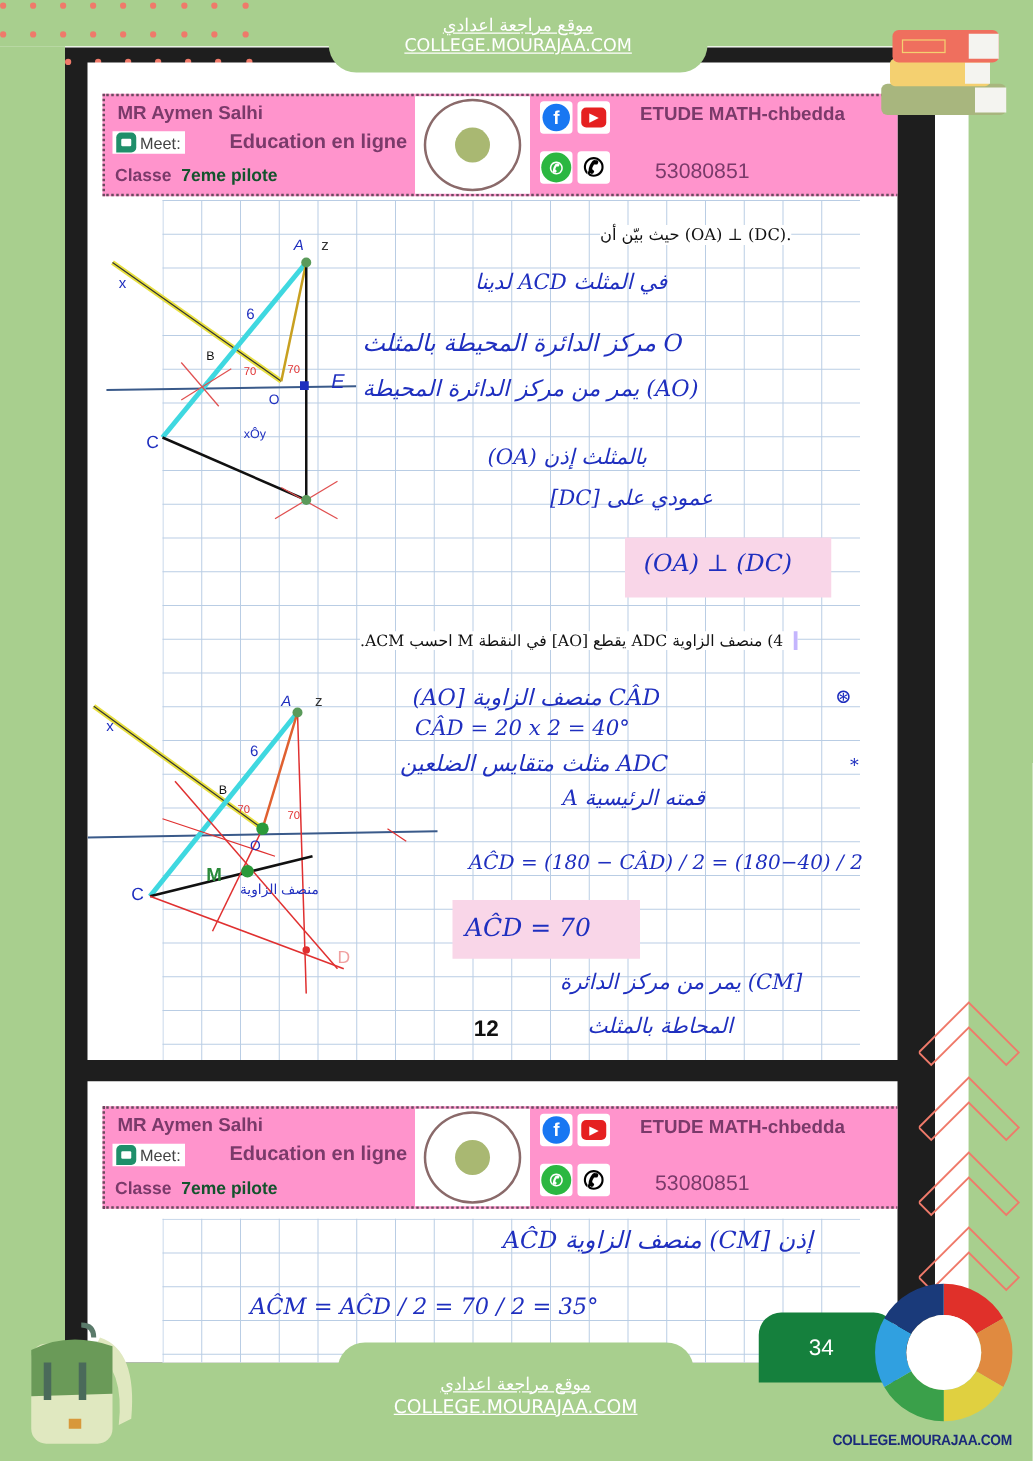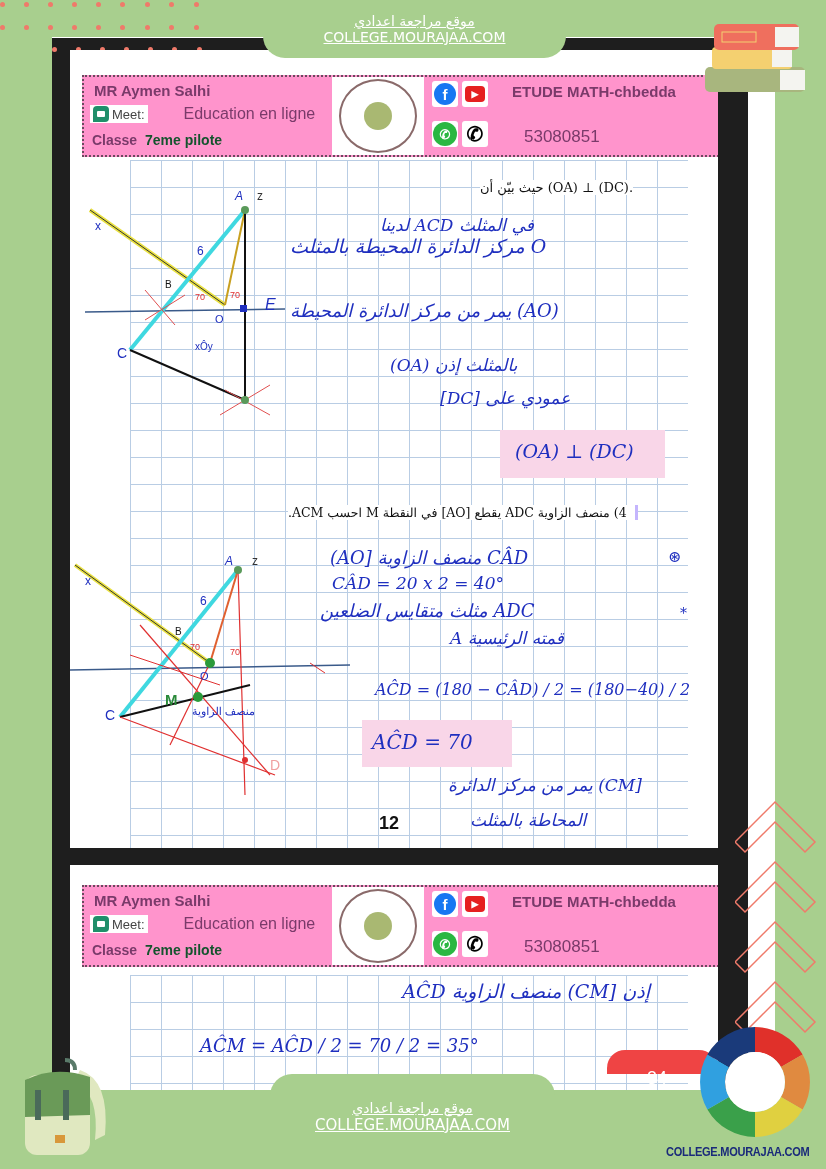--- a/index.html
+++ b/index.html
@@ -28,21 +28,21 @@
 
   .header-banner {
     position: absolute; left: 12px; width: 712px; height: 82px;
     background: #ff94cc; border: 2px dotted #6a4a5e;
   }
   .hb-name { position: absolute; left: 10px; top: 5px; font-weight: bold; font-size: 15px; color: #7a3a6a; }
   .hb-meet { position: absolute; left: 6px; top: 28px; display: flex; align-items: center; gap: 4px; }
   .meet-chip { background: #fff; display: flex; align-items: center; gap: 3px; padding: 1px 3px; font-size: 13px; color: #444; }
   .meet-icon { width: 16px; height: 16px; border-radius: 4px 4px 4px 0; background: #1f8f6a; position: relative; }
   .meet-icon::after { content: ""; position: absolute; left: 4px; top: 5px; width: 8px; height: 6px; background: #fff; border-radius: 1px; }
-  .hb-edu { font-weight: normal; font-size: 16px; color: #7a3a6a; padding-left: 32px; }
+  .hb-edu { font-weight: bold; font-size: 16px; color: #7a3a6a; padding-left: 32px; }
   .hb-class { position: absolute; left: 8px; top: 55px; font-size: 14px; font-weight: bold; color: #7a3a6a; }
   .hb-class-val { color: #14532d; font-size: 14px; margin-left: 4px; }
   .hb-logo {
     position: absolute; left: 248px; top: 0; width: 92px; height: 78px; background: #fff;
     display: flex; align-items: center; justify-content: center;
   }
   .hb-logo-circle { width: 78px; height: 74px; border-radius: 50%; border: 2px solid #8a6a6a; display: flex; align-items: center; justify-content: center; }
   .hb-logo-tree { width: 28px; height: 28px; border-radius: 50%; background: #a9b872; }
   .hb-social { position: absolute; left: 348px; top: 4px; display: flex; gap: 4px; }
   .hb-social2 { position: absolute; left: 348px; top: 44px; display: flex; gap: 4px; }
@@ -66,21 +66,21 @@
   .site-pill {
     position: absolute; background: #a8cf8e; border-radius: 22px;
     display: flex; flex-direction: column; align-items: center; justify-content: center; color: #fff;
     text-decoration: underline;
   }
   .site-pill .ar { font-family: "DejaVu Sans", sans-serif; font-size: 14px; font-weight: normal; }
   .site-pill .en { font-family: "DejaVu Sans", sans-serif; font-size: 14px; }
 
   .chevrons { position: absolute; left: 735px; top: 790px; width: 90px; height: 250px; }
 
-  .page-badge { position: absolute; left: 607px; top: 1050px; width: 110px; height: 24px; background: #ef4444; border-radius: 18px 18px 0 0; color: #fff; font-size: 18px; padding: 18px 0 0 40px; }
+  .page-badge { position: absolute; left: 607px; top: 1050px; width: 110px; height: 56px; background: #15803d; border-radius: 18px 18px 0 0; color: #fff; font-size: 18px; padding: 18px 0 0 40px; }
 
   .footer-logo { position: absolute; left: 695px; top: 1022px; width: 120px; height: 120px; }
   .footer-brand { position: absolute; left: 666px; top: 1145px; font-weight: bold; font-size: 12px; color: #1a2a7a; letter-spacing: -0.3px; font-family: "Liberation Sans", sans-serif; transform: scaleX(0.92); transform-origin: left; }
 
   .books { position: absolute; left: 700px; top: 12px; width: 115px; height: 85px; }
   .backpack { position: absolute; left: 15px; top: 1055px; width: 100px; height: 105px; }
 </style>
 </head>
 <body>
 
@@ -185,21 +185,21 @@
     <text x="180" y="130" font-size="16" fill="#1f2fbf" font-style="italic">E</text>
     <text x="32" y="178" font-size="14" fill="#1f2fbf">C</text>
     <text x="110" y="120" font-size="9" fill="#e03030">70</text>
     <text x="145" y="118" font-size="9" fill="#e03030">70</text>
     <text x="110" y="170" font-size="10" fill="#1f2fbf">xÔy</text>
   </svg>
 
   <div class="print" style="left:410px;top:130px;font-size:13px;">حيث بيّن أن   (OA) ⊥ (DC).</div>
 
   <div class="hw" style="left:310px;top:165px;font-size:17px;direction:rtl;">في المثلث   ACD   لدينا</div>
-  <div class="hw" style="left:220px;top:185px;font-size:19px;direction:rtl;">O مركز الدائرة المحيطة بالمثلث</div>
+  <div class="hw" style="left:220px;top:213px;font-size:19px;direction:rtl;">O مركز الدائرة المحيطة بالمثلث</div>
   <div class="hw" style="left:220px;top:250px;font-size:18px;direction:rtl;">(AO) يمر من مركز الدائرة المحيطة</div>
   <div class="hw" style="left:320px;top:305px;font-size:17px;direction:rtl;">بالمثلث   إذن   (OA)</div>
   <div class="hw" style="left:370px;top:338px;font-size:17px;direction:rtl;">عمودي على   [DC]</div>
 
   <div class="pink-box" style="left:430px;top:380px;width:165px;height:48px;"></div>
   <div class="hw" style="left:445px;top:390px;font-size:19px;">(OA) ⊥ (DC)</div>
 
   <div class="print" style="left:218px;top:455px;font-size:12.5px;direction:rtl;padding-right:8px;border-right:3px solid #c4b5fd;">4) منصف الزاوية  ADC  يقطع [AO] في النقطة  M  احسب  ACM.</div>
 
   <svg class="figure" style="left:0;top:495px" width="290" height="250" viewBox="0 0 290 250">

